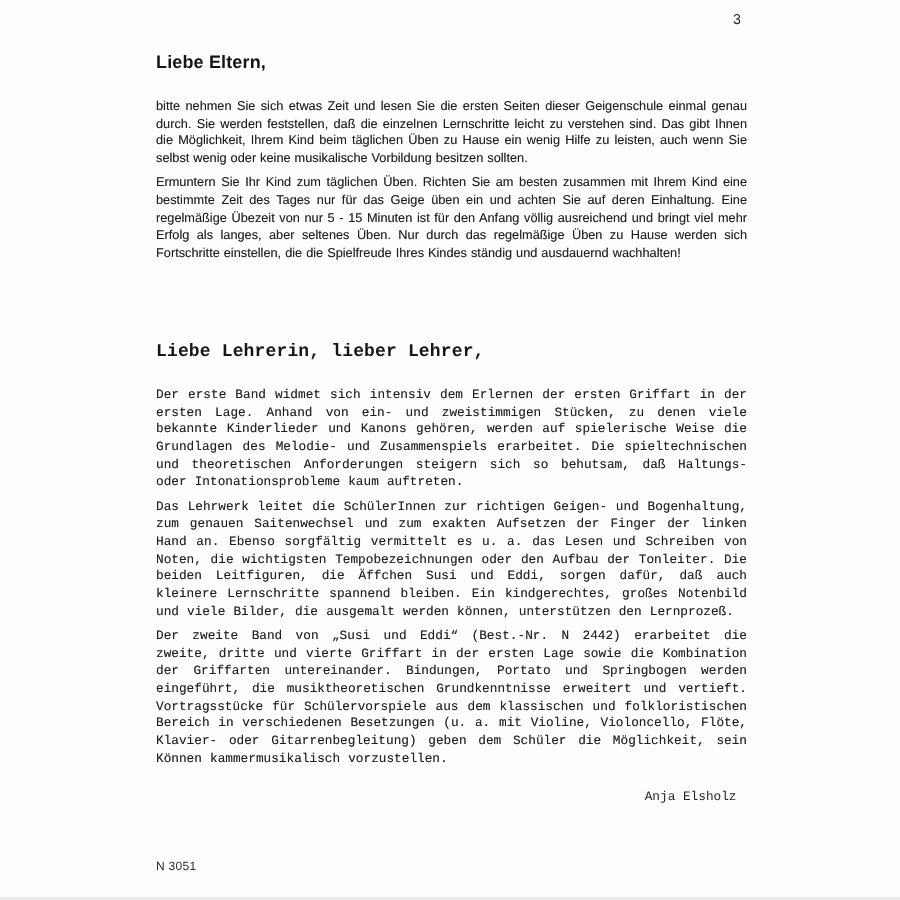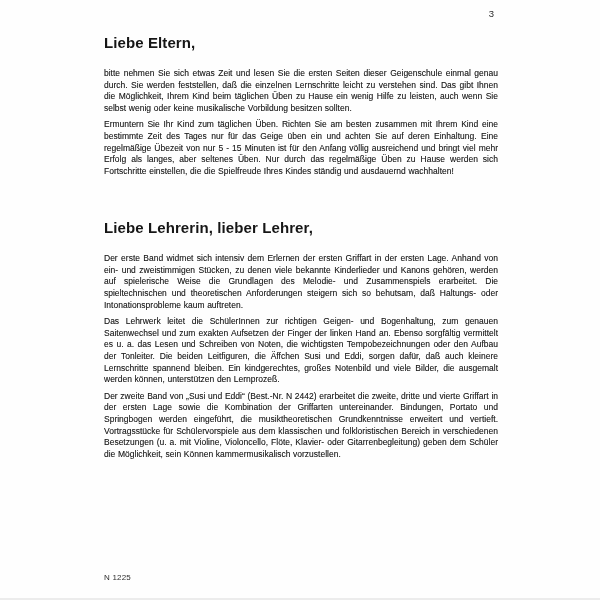--- a/index.html
+++ b/index.html
@@ -27,37 +27,38 @@
     font-size: 9.5px;
     color: #2a2a2a;
   }
   .content {
     position: absolute;
     left: 104px;
     top: 34px;
     width: 394px;
   }
   .salutation {
-    font-size: 15px;
+    font-size: 12px;
     font-weight: 700;
     letter-spacing: 0.1px;
     margin: 0 0 17px 0;
     color: #161616;
   }
   .section p {
     font-size: 8.5px;
     line-height: 11.7px;
     text-align: justify;
     margin: 0 0 4.5px 0;
     word-spacing: 0.3px;
     color: #1e1e1e;
     text-shadow: 0 0 0.35px rgba(30,30,30,0.45);
   }
   .section--teachers {
-    margin-top: 41px;
+    margin-top: 52px;
+    font-family: Liberation Mono, monospace;
   }
   .signature {
     margin-top: 13px;
     padding-right: 7px;
     text-align: right;
     font-size: 8.5px;
     color: #1e1e1e;
   }
   .footer-number {
     position: absolute;
@@ -89,21 +90,22 @@
       <h2 class="salutation">Liebe Eltern,</h2>
       <p>bitte nehmen Sie sich etwas Zeit und lesen Sie die ersten Seiten dieser Geigenschule einmal genau durch. Sie werden feststellen, daß die einzelnen Lernschritte leicht zu verstehen sind. Das gibt Ihnen die Möglichkeit, Ihrem Kind beim täglichen Üben zu Hause ein wenig Hilfe zu leisten, auch wenn Sie selbst wenig oder keine musikalische Vorbildung besitzen sollten.</p>
       <p>Ermuntern Sie Ihr Kind zum täglichen Üben. Richten Sie am besten zusammen mit Ihrem Kind eine bestimmte Zeit des Tages nur für das Geige üben ein und achten Sie auf deren Einhaltung. Eine regelmäßige Übezeit von nur 5 - 15 Minuten ist für den Anfang völlig ausreichend und bringt viel mehr Erfolg als langes, aber seltenes Üben. Nur durch das regelmäßige Üben zu Hause werden sich Fortschritte einstellen, die die Spielfreude Ihres Kindes ständig und ausdauernd wachhalten!</p>
     </section>
 
     <section class="section section--teachers">
       <h2 class="salutation">Liebe Lehrerin, lieber Lehrer,</h2>
       <p>Der erste Band widmet sich intensiv dem Erlernen der ersten Griffart in der ersten Lage. Anhand von ein- und zweistimmigen Stücken, zu denen viele bekannte Kinderlieder und Kanons gehören, werden auf spielerische Weise die Grundlagen des Melodie- und Zusammenspiels erarbeitet. Die spieltechnischen und theoretischen Anforderungen steigern sich so behutsam, daß Haltungs- oder Intonationsprobleme kaum auftreten.</p>
       <p>Das Lehrwerk leitet die SchülerInnen zur richtigen Geigen- und Bogenhaltung, zum genauen Saitenwechsel und zum exakten Aufsetzen der Finger der linken Hand an. Ebenso sorgfältig vermittelt es u. a. das Lesen und Schreiben von Noten, die wichtigsten Tempobezeichnungen oder den Aufbau der Tonleiter. Die beiden Leitfiguren, die Äffchen Susi und Eddi, sorgen dafür, daß auch kleinere Lernschritte spannend bleiben. Ein kindgerechtes, großes Notenbild und viele Bilder, die ausgemalt werden können, unterstützen den Lernprozeß.</p>
       <p>Der zweite Band von „Susi und Eddi“ (Best.-Nr. N 2442) erarbeitet die zweite, dritte und vierte Griffart in der ersten Lage sowie die Kombination der Griffarten untereinander. Bindungen, Portato und Springbogen werden eingeführt, die musiktheoretischen Grundkenntnisse erweitert und vertieft. Vortragsstücke für Schülervorspiele aus dem klassischen und folkloristischen Bereich in verschiedenen Besetzungen (u. a. mit Violine, Violoncello, Flöte, Klavier- oder Gitarrenbegleitung) geben dem Schüler die Möglichkeit, sein Können kammermusikalisch vorzustellen.</p>
+      <div class="signature">Anja Elsholz</div>
     </section>
 
   </div>
 
-  <div class="footer-number">N 1225</div>
+  <div class="footer-number">N 3051</div>
 
   <div class="scan-edge-bottom"></div>
 
 </div>
 
 </body></html>

